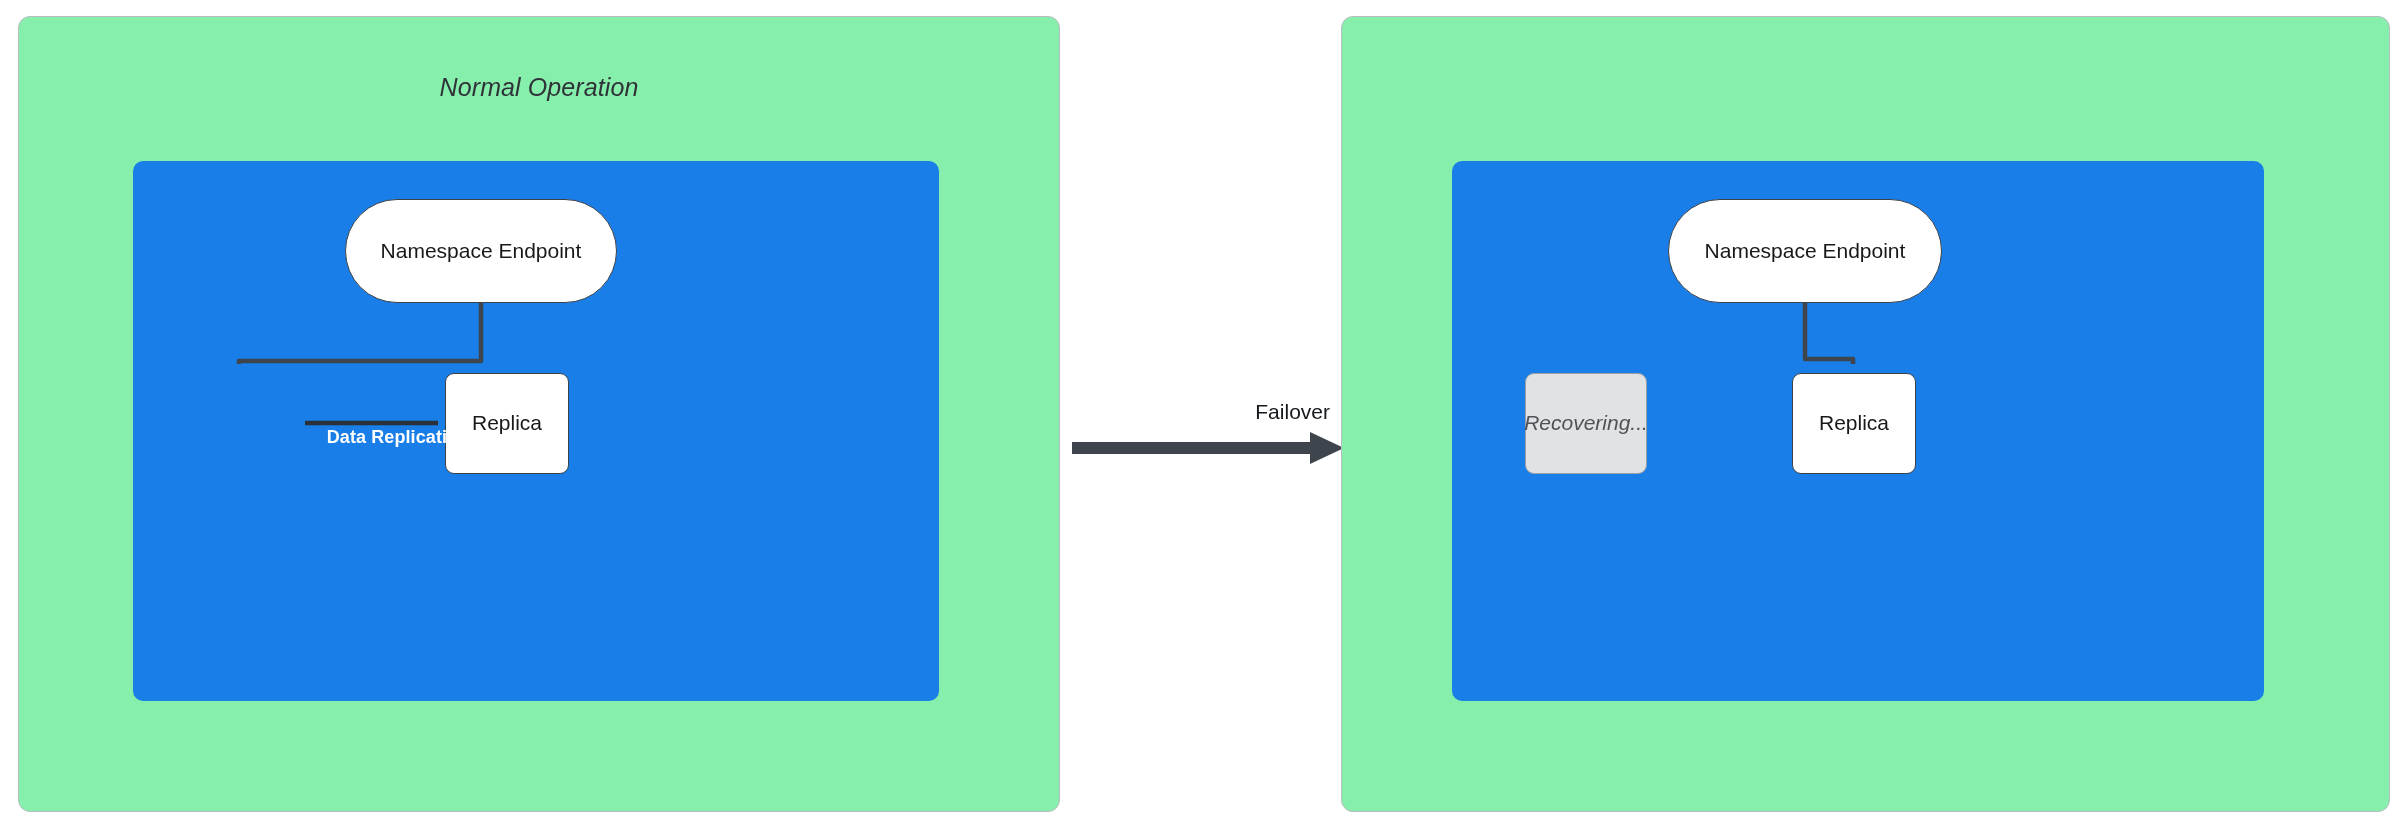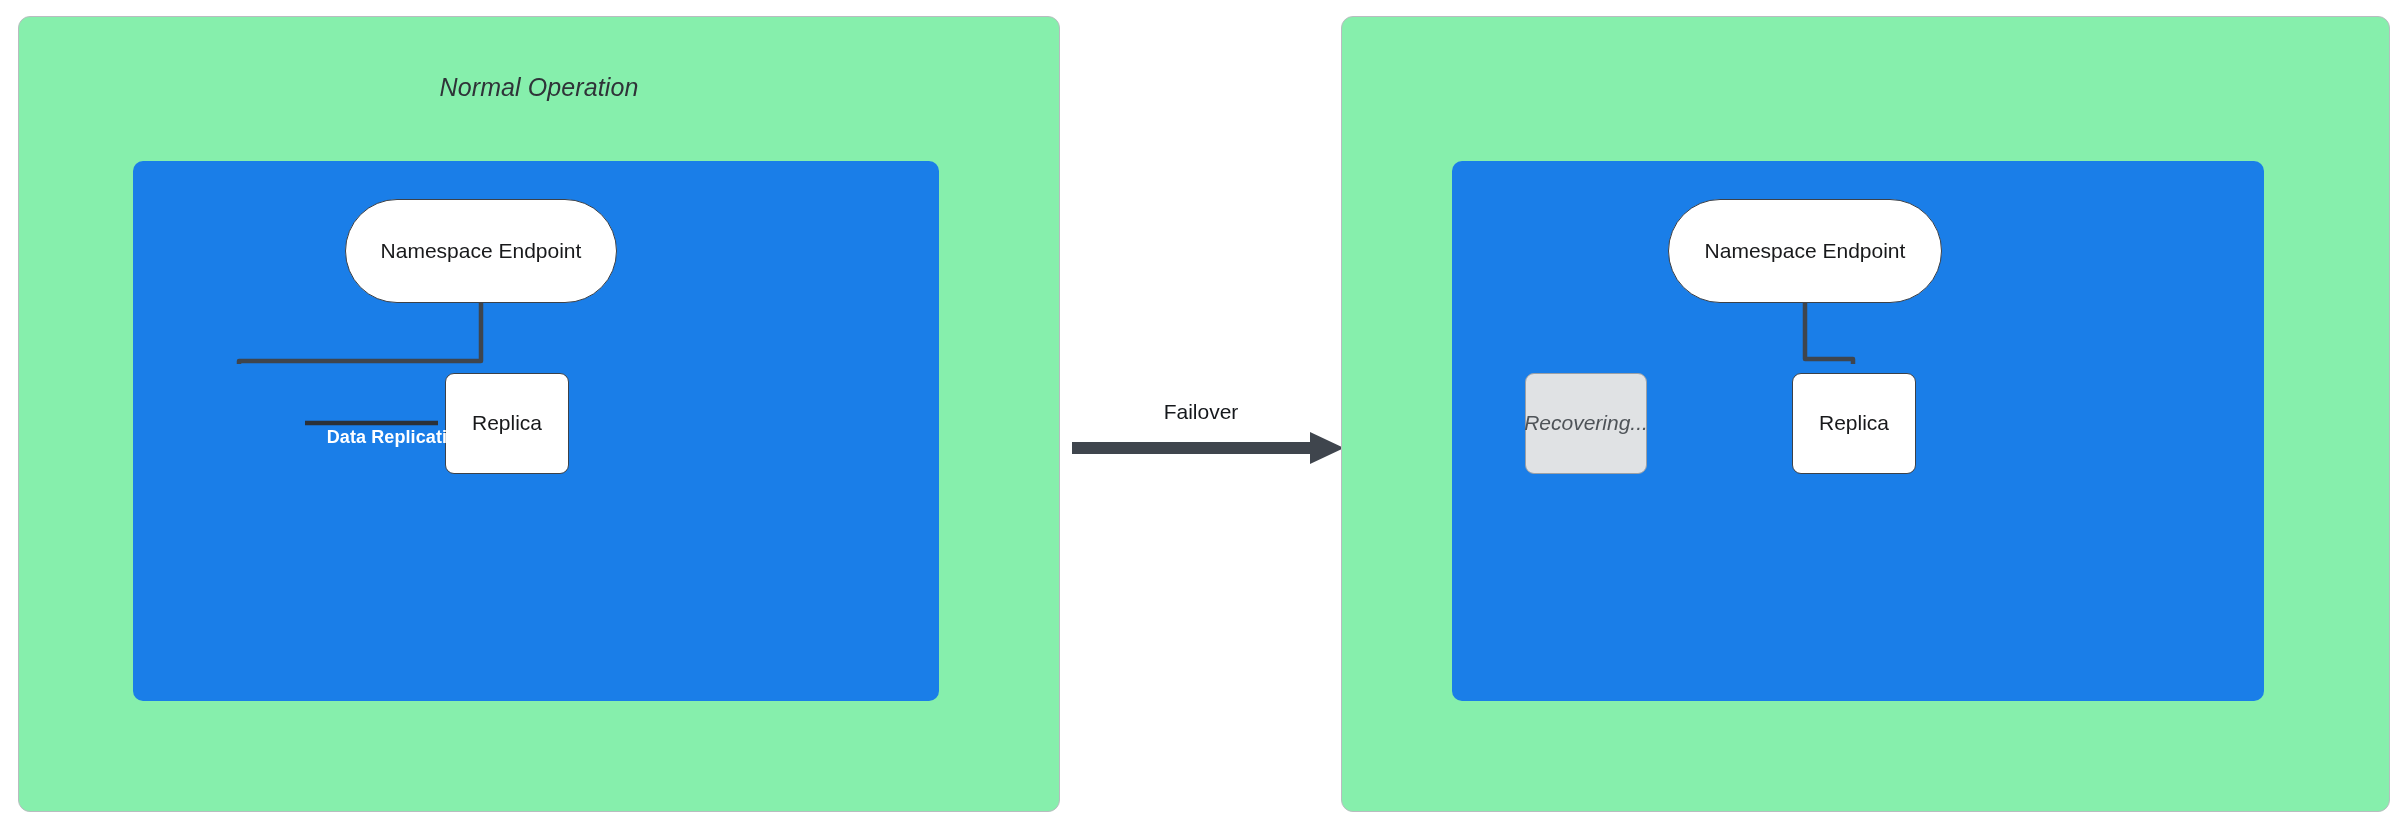--- a/index.html
+++ b/index.html
@@ -123,21 +123,21 @@
     left: 1072px;
     top: 400px;
     width: 272px;
     height: 80px;
   }
   #failover-label {
     position: absolute;
     left: 0;
     top: 0;
     width: 258px;
-    text-align: center;
+    text-align: right;
     font-size: 21px;
     color: #15181c;
   }
   #failover-arrow {
     position: absolute;
     left: 0;
     top: 30px;
     width: 272px;
     height: 36px;
     overflow: visible;

